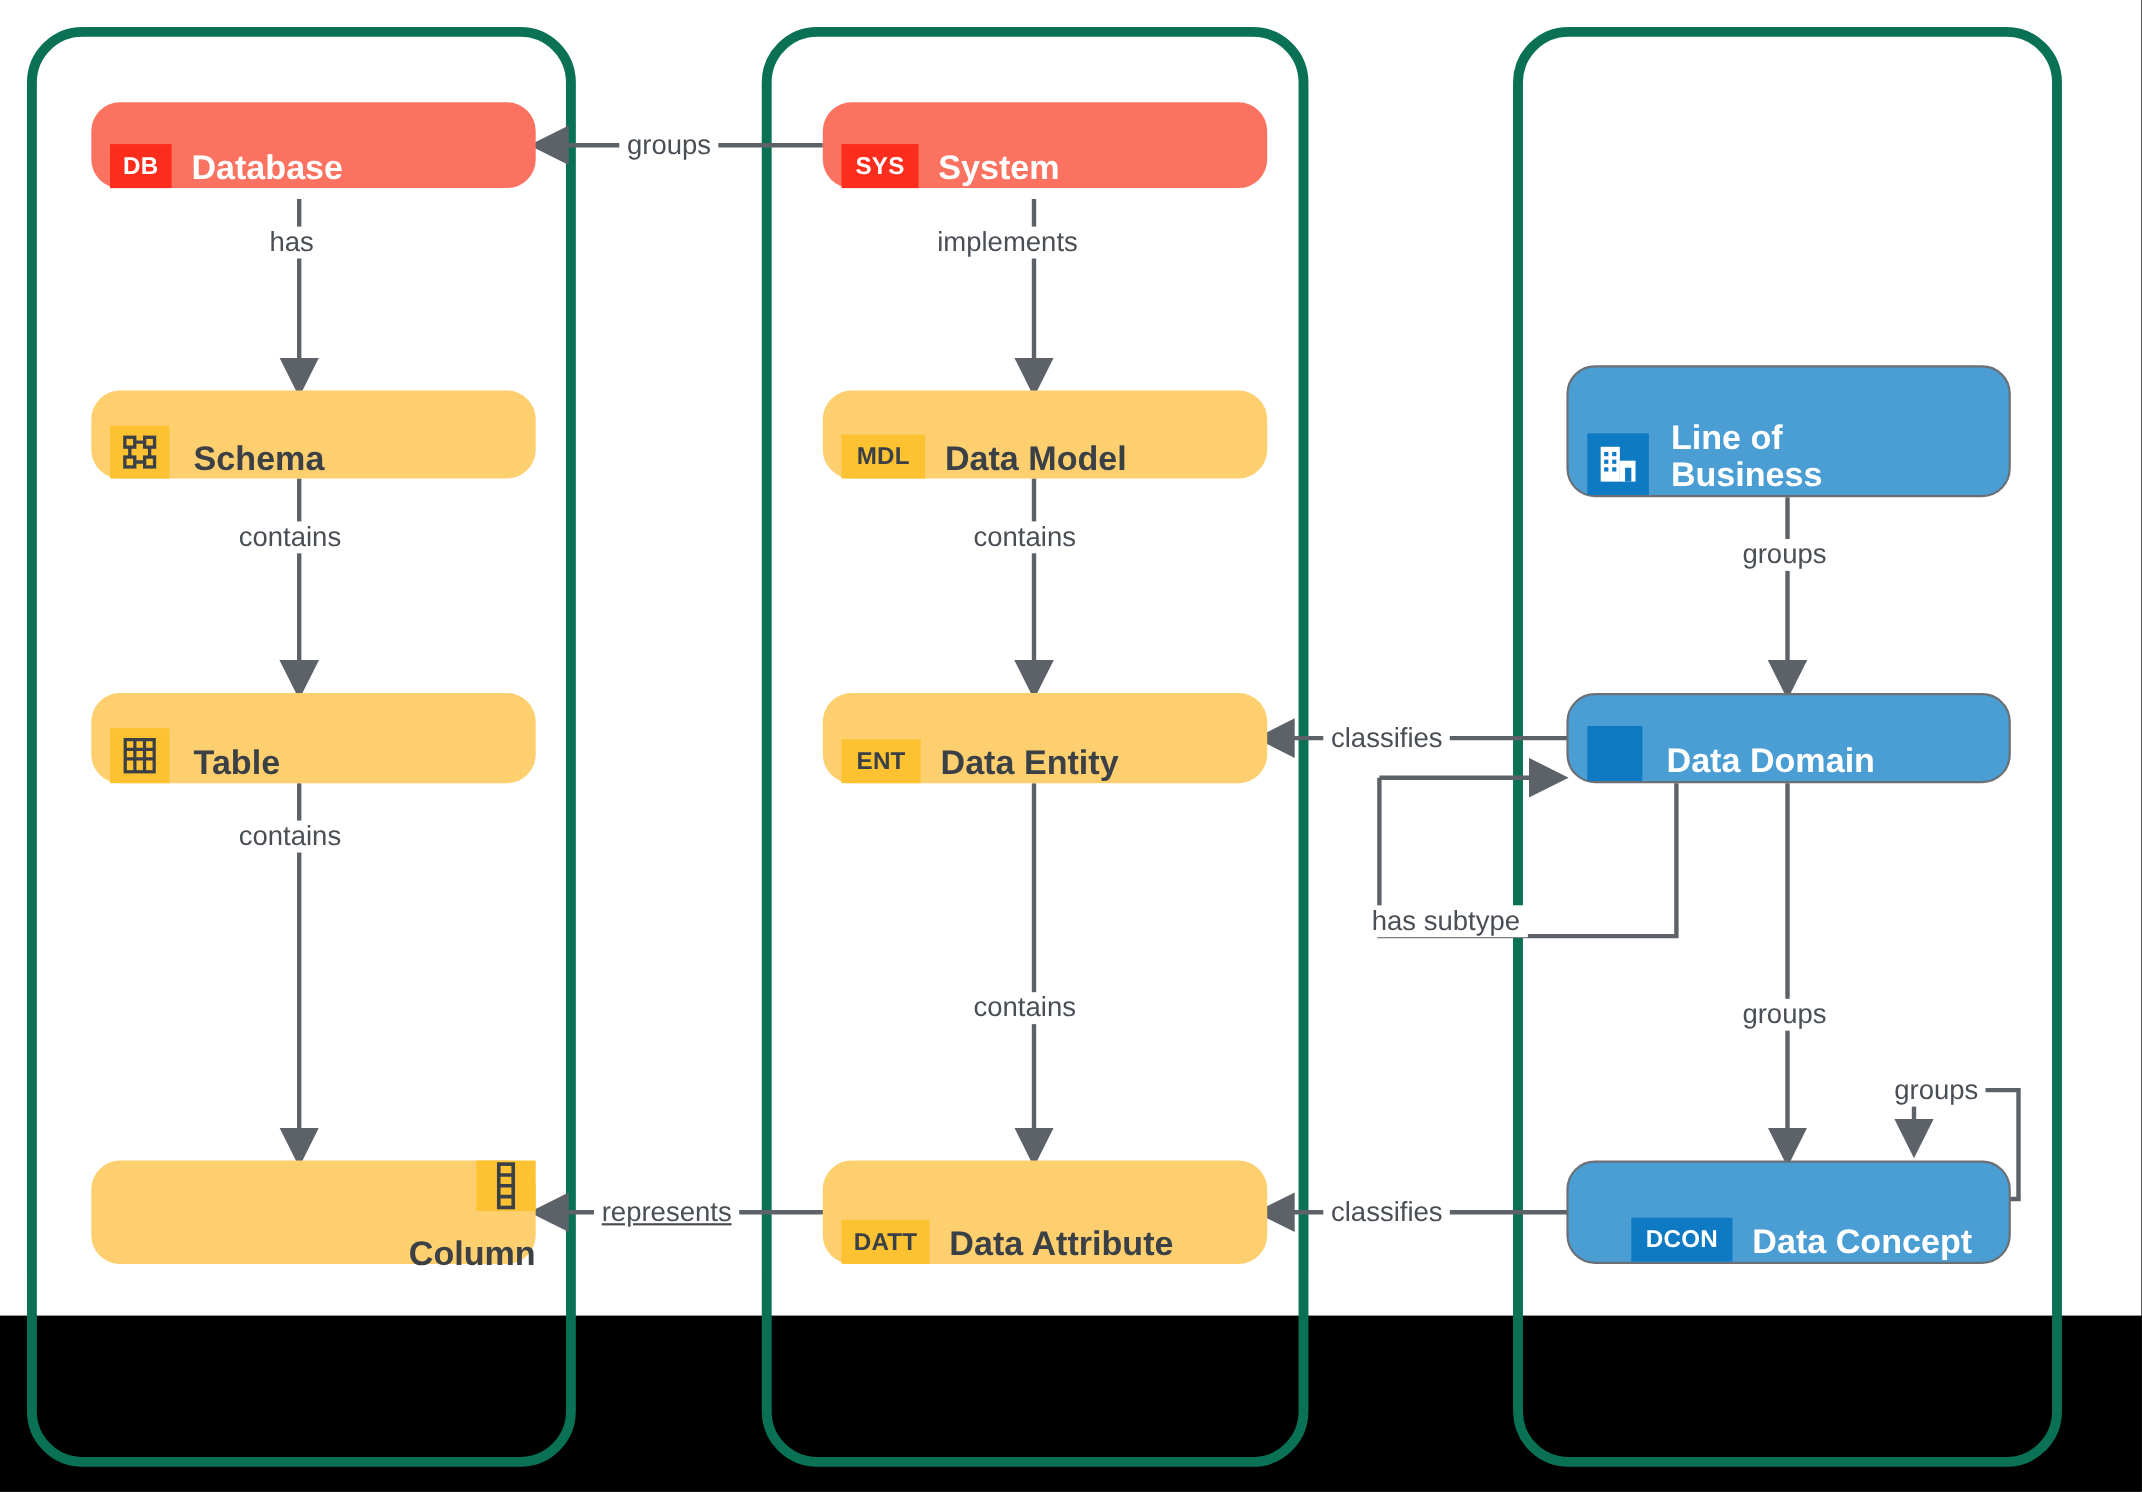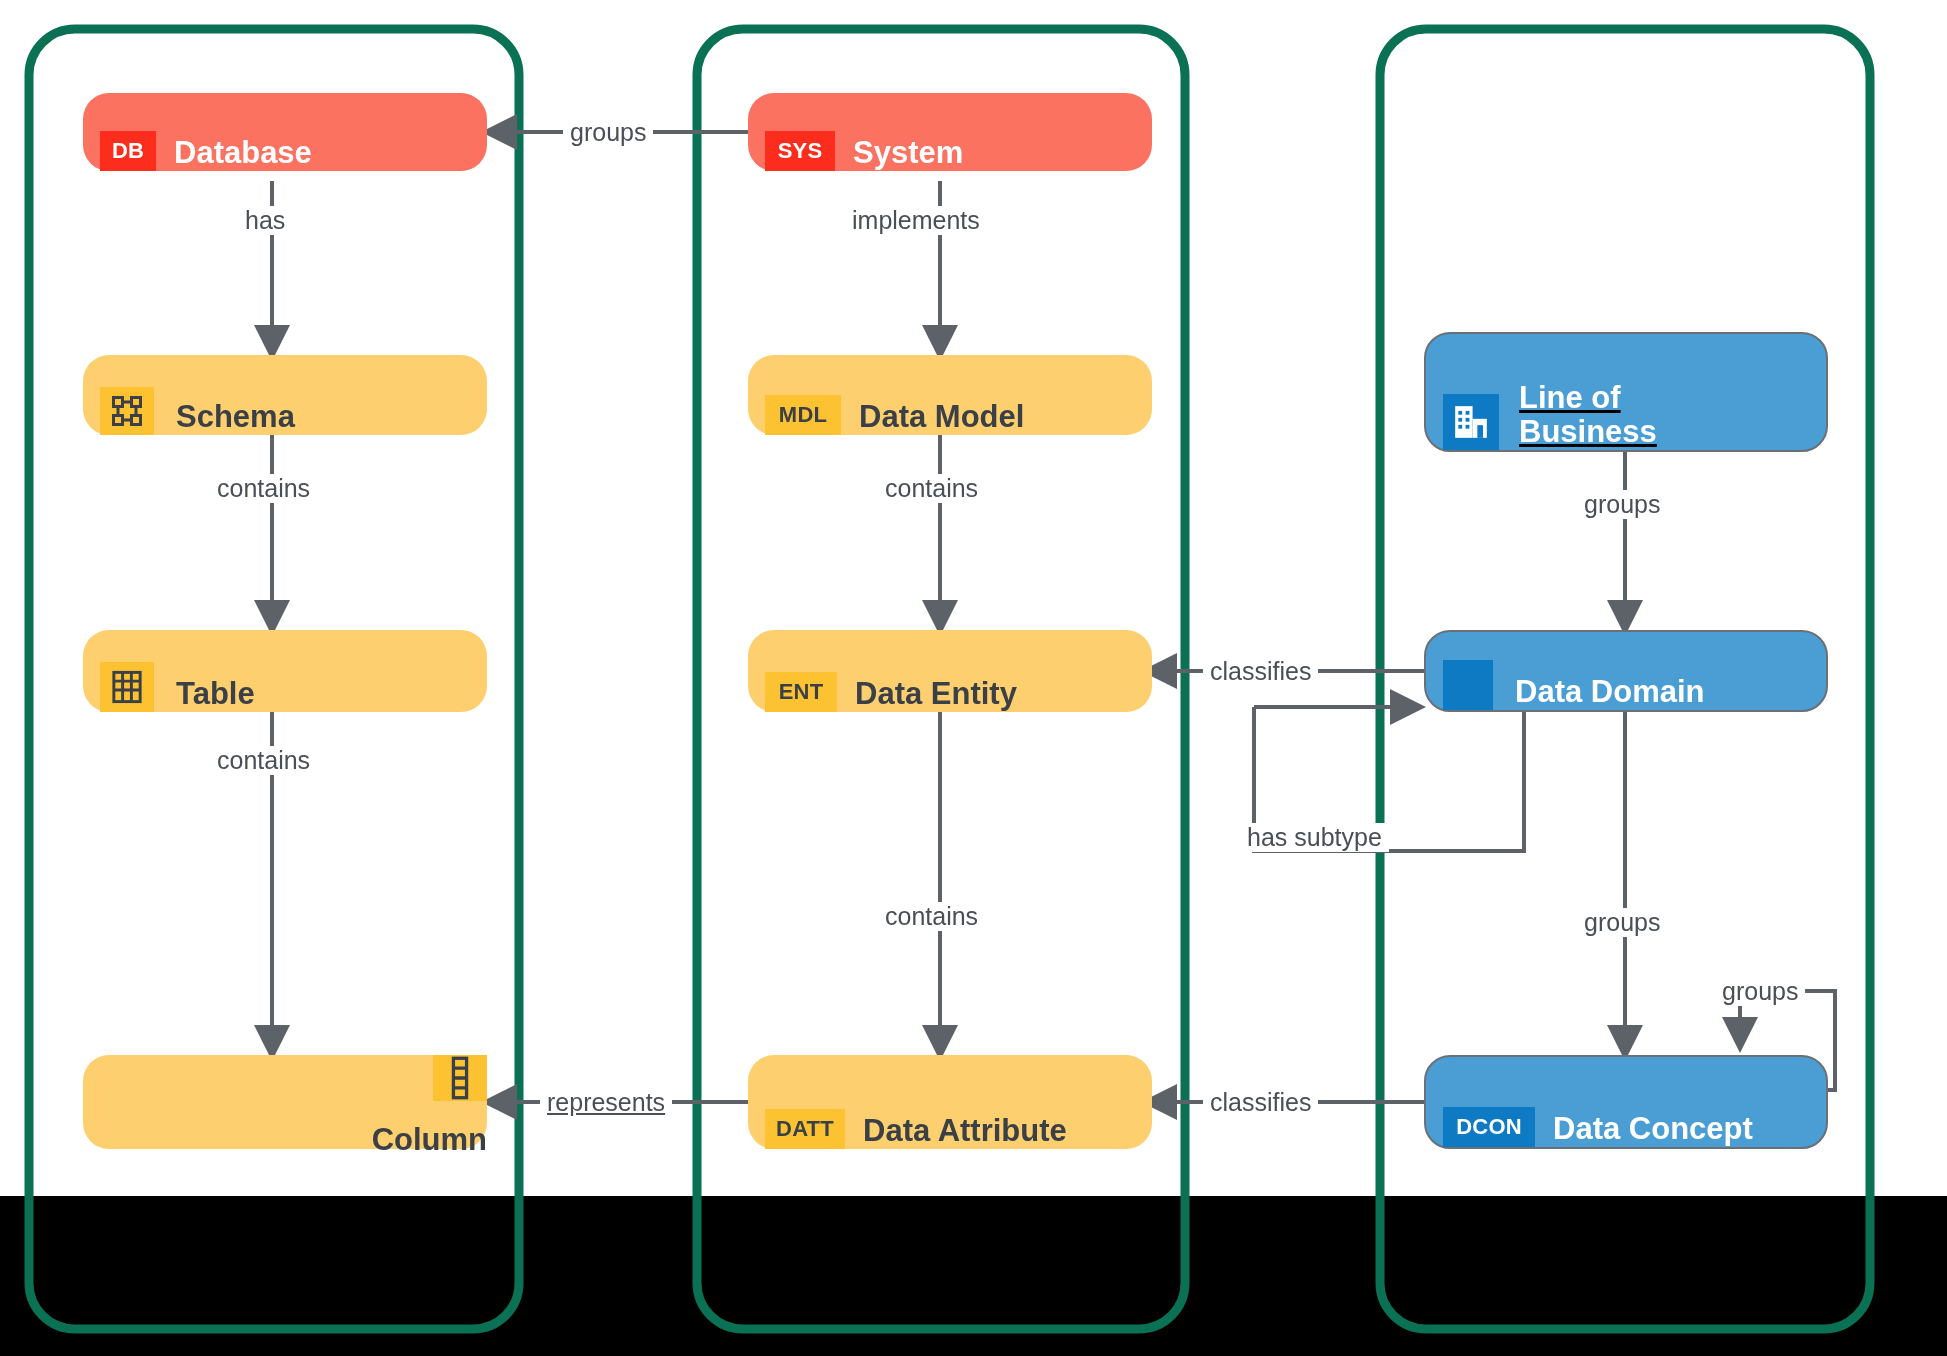--- a/index.html
+++ b/index.html
@@ -19,21 +19,21 @@
   .n-red .label{color:#ffffff;font-size:31px;}
 
   
   .n-amber{background:#fdcf6e;}
   .n-amber .badge{background:#fcc232;color:#3a4046;font-size:22px;height:40px;}
   .n-amber .label{color:#3a4046;font-size:31px;}
   .n-amber .icobox{background:#fcc232;display:flex;align-items:center;justify-content:center;}
 
   
   .n-blue{background:#4a9ed4;border:2px solid #6b7076;}
-  .n-blue .badge{background:#0e7ac4;color:#ffffff;font-size:22px;height:40px;}
+  .n-blue .badge{background:#0e7ac4;color:#ffffff;font-size:22px;height:40px;margin-left:40px;}
   .n-blue .label{color:#ffffff;font-size:31px;}
   .n-blue .icobox{background:#0e7ac4;display:flex;align-items:center;justify-content:center;}
 
   .edgelabel{position:absolute;color:#4a4f55;font-size:25px;background:#ffffff;
              padding:0 7px;white-space:nowrap;}
 </style>
 </head>
 <body>
 
 <div id="stage">
@@ -137,21 +137,21 @@
   <div class="node n-amber" style="left:748px;top:630px;width:404px;height:82px;padding:0 0 0 17px;gap:18px;">
     <span class="badge" style="width:72px;">ENT</span>
     <span class="label">Data Entity</span>
   </div>
 
   <div class="node n-amber" style="left:748px;top:1055px;width:404px;height:94px;padding:0 0 0 17px;gap:18px;">
     <span class="badge" style="width:80px;">DATT</span>
     <span class="label">Data Attribute</span>
   </div>
 
-  <div class="node n-blue" style="left:1424px;top:332px;width:404px;height:120px;padding:0 0 0 17px;gap:20px;text-decoration:underline;">
+  <div class="node n-blue" style="left:1424px;top:332px;width:404px;height:120px;padding:0 0 0 17px;gap:20px;">
     <span class="icobox" style="width:56px;height:56px;">
       <svg width="38" height="38" viewBox="0 0 24 24" fill="#ffffff">
         <rect x="2" y="2" width="11" height="20"></rect>
         <rect x="13" y="10" width="9" height="12"></rect>
         <g fill="#0e7ac4">
           <rect x="4" y="5" width="2.4" height="2.4"></rect>
             <rect x="8.6" y="5" width="2.4" height="2.4"></rect>
           <rect x="4" y="9.4" width="2.4" height="2.4"></rect>
             <rect x="8.6" y="9.4" width="2.4" height="2.4"></rect>
           <rect x="4" y="13.8" width="2.4" height="2.4"></rect>

